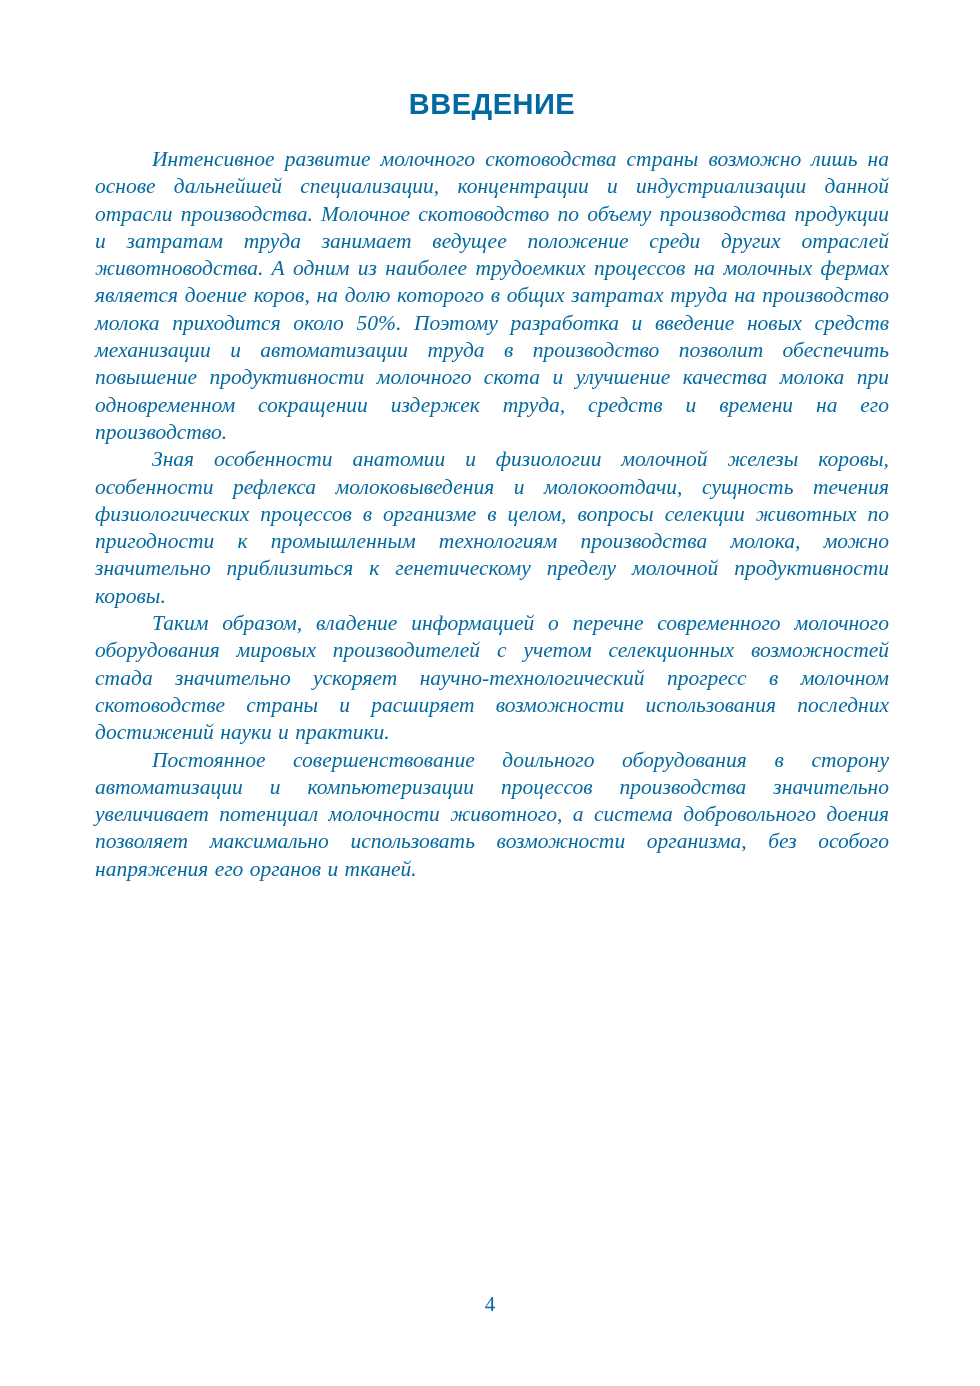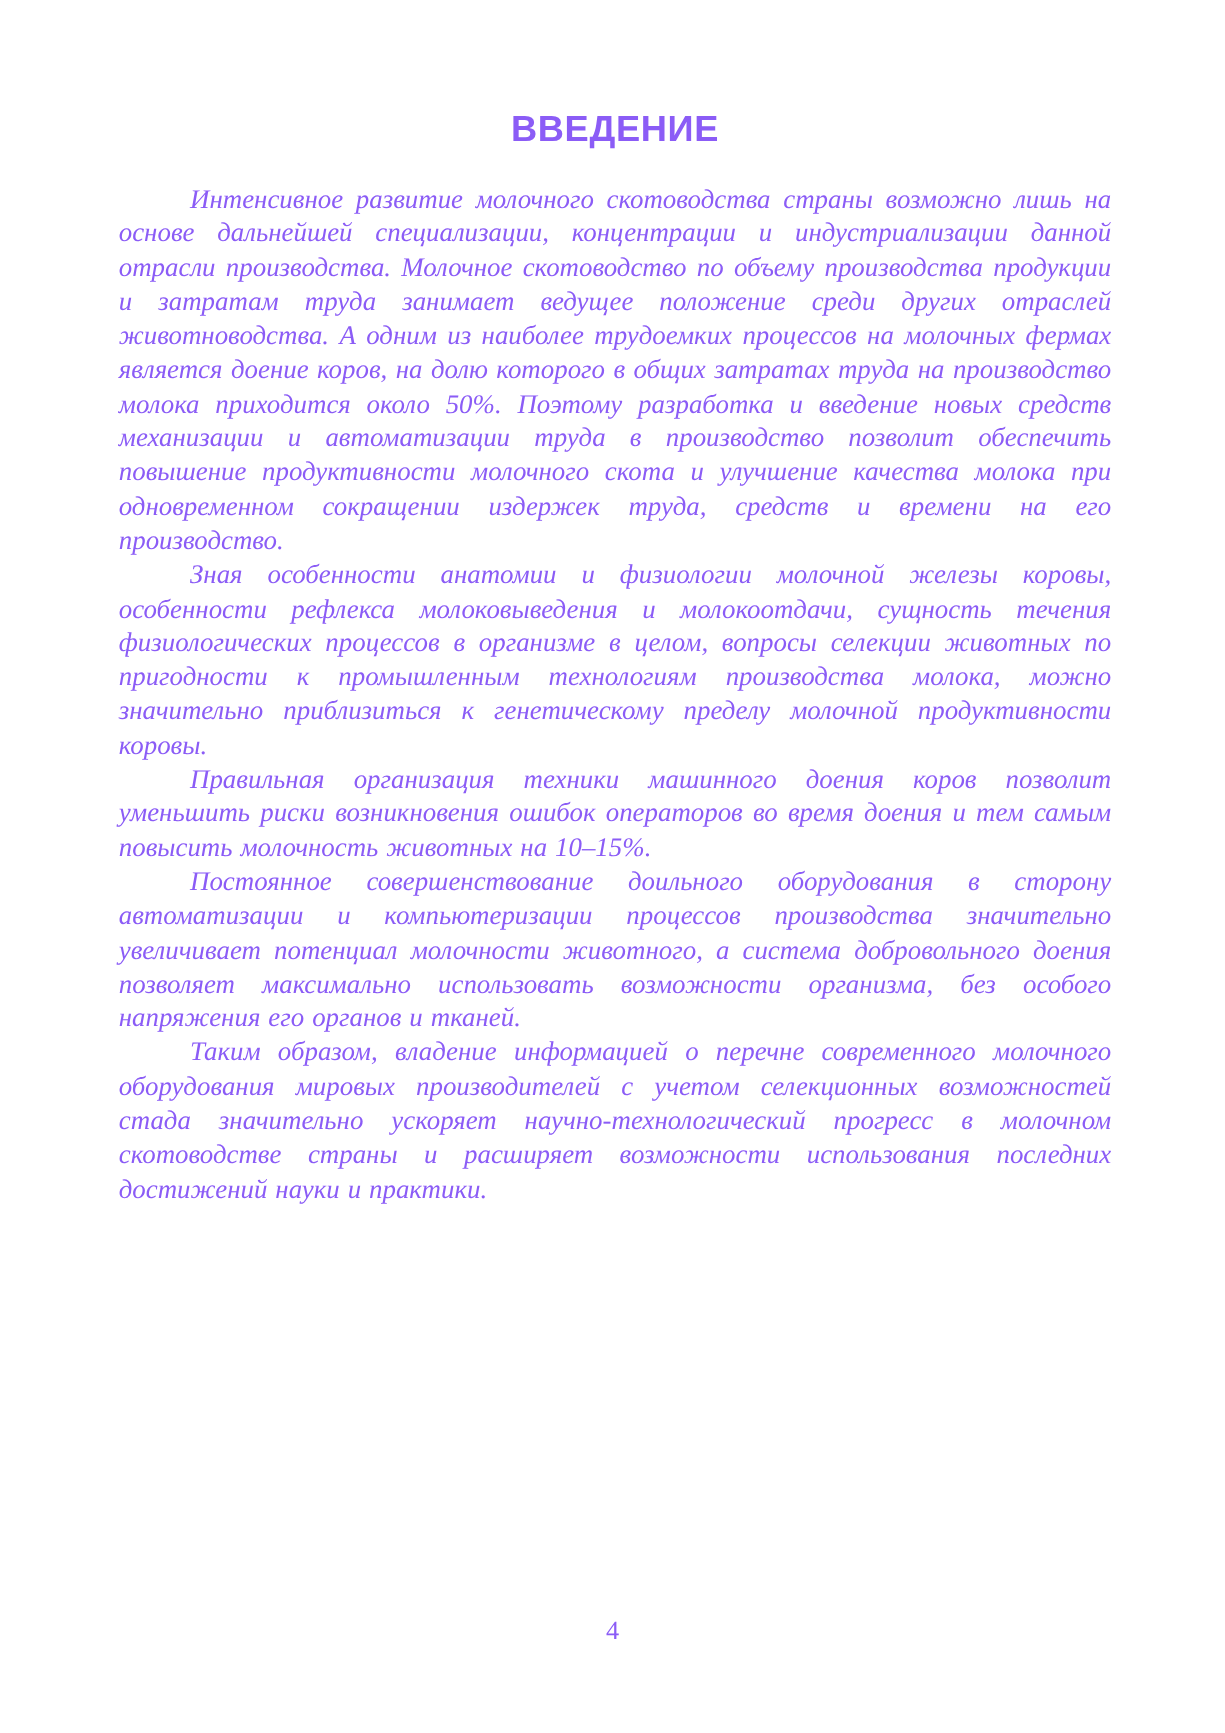--- a/index.html
+++ b/index.html
@@ -5,21 +5,21 @@
   html, body {
     margin: 0;
     padding: 0;
     background: #ffffff;
   }
   .page {
     position: relative;
     width: 980px;
     height: 1386px;
     background: #ffffff;
-    color: #8b5cf6;
+    color: #0369a1;
     font-family: "Liberation Serif", serif;
     overflow: hidden;
   }
   .content {
     position: absolute;
     left: 95px;
     top: 88px;
     width: 794px;
   }
   .doc-title {
@@ -54,21 +54,20 @@
 <body>
 
 <div class="page">
   <div class="content">
     <h1 class="doc-title">ВВЕДЕНИЕ</h1>
 
     <p class="para">Интенсивное развитие молочного скотоводства страны возможно лишь на основе дальнейшей специализации, концентрации и индустриализации данной отрасли производства. Молочное скотоводство по объему производства продукции и затратам труда занимает ведущее положение среди других отраслей животноводства. А одним из наиболее трудоемких процессов на молочных фермах является доение коров, на долю которого в общих затратах труда на производство молока приходится около 50%. Поэтому разработка и введение новых средств механизации и автоматизации труда в производство позволит обеспечить повышение продуктивности молочного скота и улучшение качества молока при одновременном сокращении издержек труда, средств и времени на его производство.</p>
 
     <p class="para">Зная особенности анатомии и физиологии молочной железы коровы, особенности рефлекса молоковыведения и молокоотдачи, сущность течения физиологических процессов в организме в целом, вопросы селекции животных по пригодности к промышленным технологиям производства молока, можно значительно приблизиться к генетическому пределу молочной продуктивности коровы.</p>
 
-    <p class="para">Правильная организация техники машинного доения коров позволит уменьшить риски возникновения ошибок операторов во время доения и тем самым повысить молочность животных на 10–15%.</p>
+
+    <p class="para">Таким образом, владение информацией о перечне современного молочного оборудования мировых производителей с учетом селекционных возможностей стада значительно ускоряет научно-технологический прогресс в молочном скотоводстве страны и расширяет возможности использования последних достижений науки и практики.</p>
 
     <p class="para">Постоянное совершенствование доильного оборудования в сторону автоматизации и компьютеризации процессов производства значительно увеличивает потенциал молочности животного, а система добровольного доения позволяет максимально использовать возможности организма, без особого напряжения его органов и тканей.</p>
-
-    <p class="para">Таким образом, владение информацией о перечне современного молочного оборудования мировых производителей с учетом селекционных возможностей стада значительно ускоряет научно-технологический прогресс в молочном скотоводстве страны и расширяет возможности использования последних достижений науки и практики.</p>
   </div>
 
   <div class="page-number">4</div>
 </div>
 
 </body></html>

